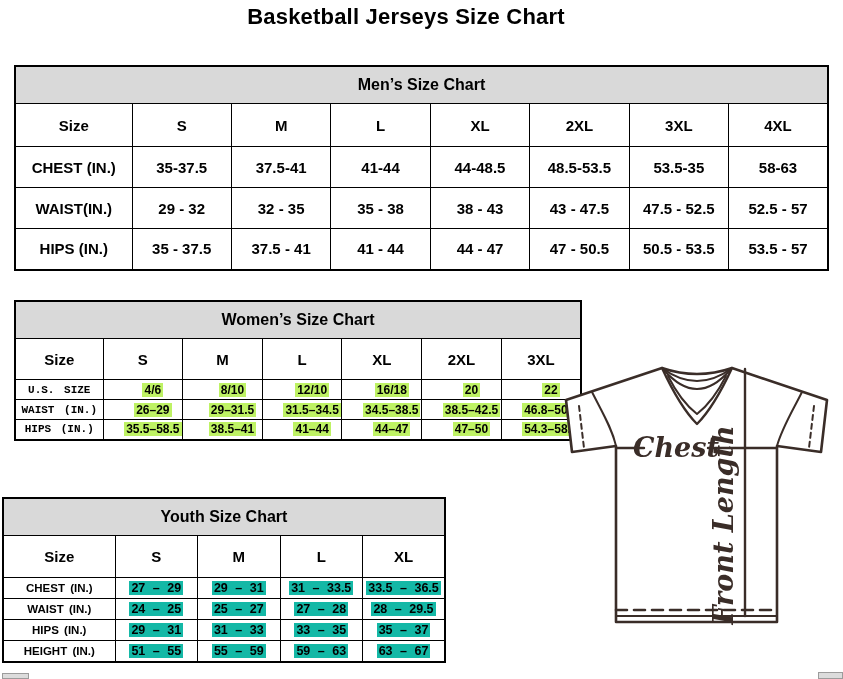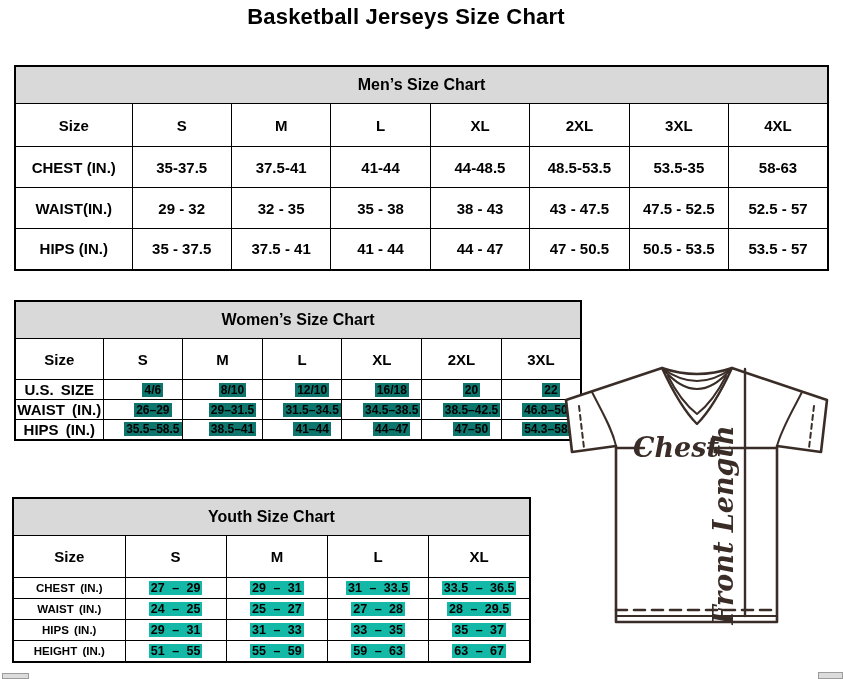--- a/index.html
+++ b/index.html
@@ -22,25 +22,25 @@
     background:#d9d9d9;font-size:16px;height:36px;
   }
   
   .t-mens{left:14px;top:65px;width:815px;font-size:15px;}
   .t-mens .cols-row th{height:42px;}
   .t-mens tbody tr{height:41px;}
   
   .t-womens{left:14px;top:300px;width:568px;font-size:15px;}
   .t-womens .cols-row th{height:40px;}
   .t-womens tbody tr{height:20px;}
-  .t-womens tbody th{font-size:15px;word-spacing:3px;}
+  .t-womens tbody th{font-size:11px;word-spacing:3px;font-family:Liberation Mono, monospace;}
   .t-womens tbody td{font-size:12px;}
-  .t-womens tbody td span{background:#0f766e;padding:0 2px;margin-left:20px;}
-  
-  .t-youth{left:12px;top:497px;width:519px;font-size:15px;}
+  .t-womens tbody td span{background:#bef264;padding:0 2px;margin-left:20px;}
+  
+  .t-youth{left:2px;top:497px;width:444px;font-size:15px;}
   .t-youth .cols-row th{height:41px;}
   .t-youth tbody tr{height:21px;}
   .t-youth tbody th{font-size:11.5px;word-spacing:2px;}
   .t-youth tbody td{font-size:12.5px;word-spacing:4px;}
   .t-youth tbody td span{background:#14b8a6;padding:0 2px;}
   
   .jersey-wrap{position:absolute;left:556px;top:360px;width:282px;height:268px;}
   .jersey-wrap svg{display:block;width:282px;height:268px;}
   .diagram-text{
     font-family:"DejaVu Serif",serif;font-style:italic;font-weight:bold;

